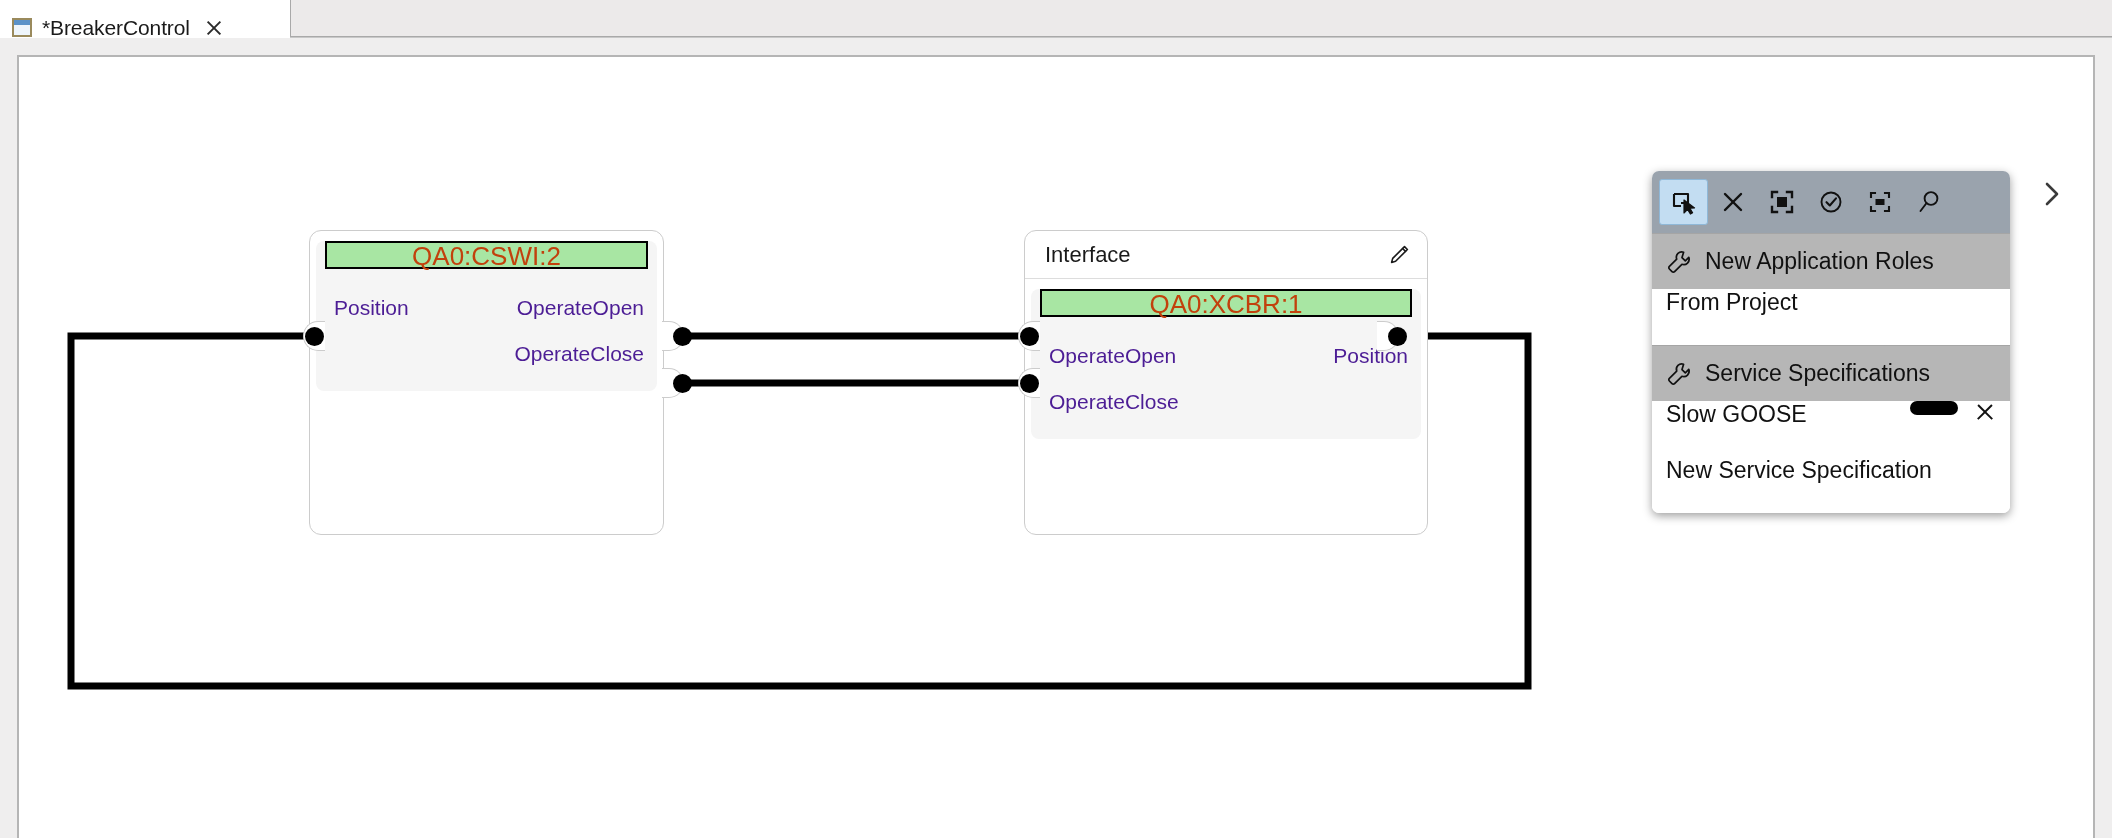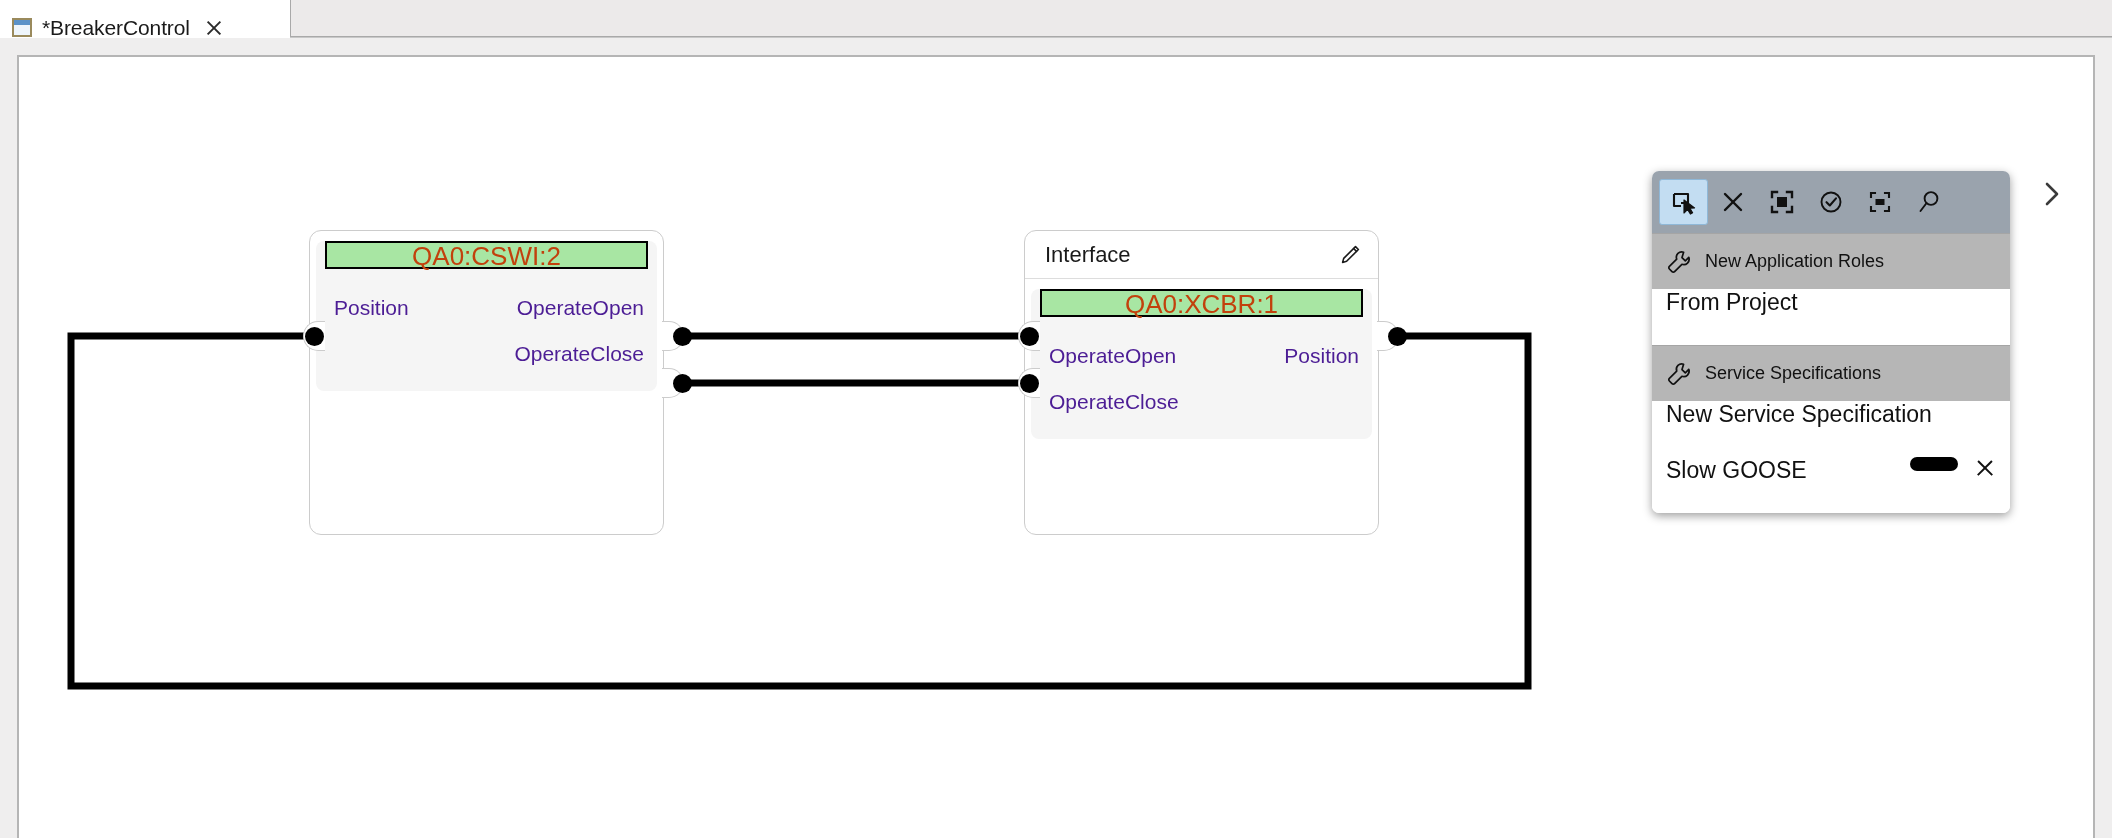--- a/index.html
+++ b/index.html
@@ -222,21 +222,21 @@
     display: flex;
     align-items: center;
     gap: 13px;
     background: #b6b6b6;
     height: 56px;
     padding: 0 14px;
     box-sizing: border-box;
     border-top: 1px solid #a5a5a5;
   }
   .palette-section-label {
-    font-size: 18px;
+    font-size: 23px;
     color: #111111;
     white-space: nowrap;
   }
   .wrench-icon { width: 26px; height: 26px; display: block; flex: 0 0 auto; }
 
   .palette-item {
     display: flex;
     align-items: flex-start;
     background: #ffffff;
     height: 56px;
@@ -316,21 +316,21 @@
 
     <div class="port-notch left" style="left:284px; top:264px;"></div>
     <div class="port-dot" style="left:286px; top:270px;"></div>
 
     <div class="port-notch right" style="left:643px; top:264px;"></div>
     <div class="port-dot" style="left:654px; top:270px;"></div>
 
     <div class="port-notch right" style="left:643px; top:311px;"></div>
     <div class="port-dot" style="left:654px; top:317px;"></div>
 
-    <div class="block" style="left:1005px; top:173px; width:355px; height:305px;">
+    <div class="block" style="left:1005px; top:173px; width:404px; height:305px;">
       <div class="block-header">
         <span class="block-title">Interface</span>
         <span>
           <svg class="pencil-icon" viewBox="0 0 24 24" fill="none" stroke="#1a1a1a" stroke-width="1.6" stroke-linecap="round" stroke-linejoin="round">
             <path d="M17.5 3.6 L20.4 6.5 L8.6 18.3 L4.6 19.4 L5.7 15.4 Z"></path>
             <path d="M15.6 5.5 L18.5 8.4"></path>
           </svg>
         </span>
       </div>
       <div class="block-body">
@@ -418,28 +418,28 @@
 
       <div class="palette-section">
         <span>
           <svg class="wrench-icon" viewBox="0 0 26 26" fill="none" stroke="#111" stroke-width="1.7" stroke-linecap="round" stroke-linejoin="round">
             <path d="M17.6 3.2 a5.4 5.4 0 0 0 -6.9 6.9 L3.4 17.4 a1.8 1.8 0 0 0 0 2.6 l2.6 2.6 a1.8 1.8 0 0 0 2.6 0 l7.3 -7.3 a5.4 5.4 0 0 0 6.9 -6.9 l-3.5 3.5 -3.3 -3.3 Z"></path>
           </svg>
         </span>
         <span class="palette-section-label">Service Specifications</span>
       </div>
       <div class="palette-item">
-        <span class="item-label">New Service Specification</span>
-        <span class="spacer"></span>
-      </div>
-      <div class="palette-item">
         <span class="item-label">Slow GOOSE</span>
         <span class="spacer"></span>
         <span class="line-swatch"></span>
         <span class="item-remove"></span>
+      </div>
+      <div class="palette-item">
+        <span class="item-label">New Service Specification</span>
+        <span class="spacer"></span>
       </div>
     </div>
 
     <div class="palette-expand" style="left:2016px; top:120px;">
       <svg width="34" height="34" viewBox="0 0 34 34" fill="none" stroke="#3a3a3a" stroke-width="2.6" stroke-linecap="round" stroke-linejoin="round">
         <path d="M12 7 L22 17 L12 27"></path>
       </svg>
     </div>
 
   </div>

